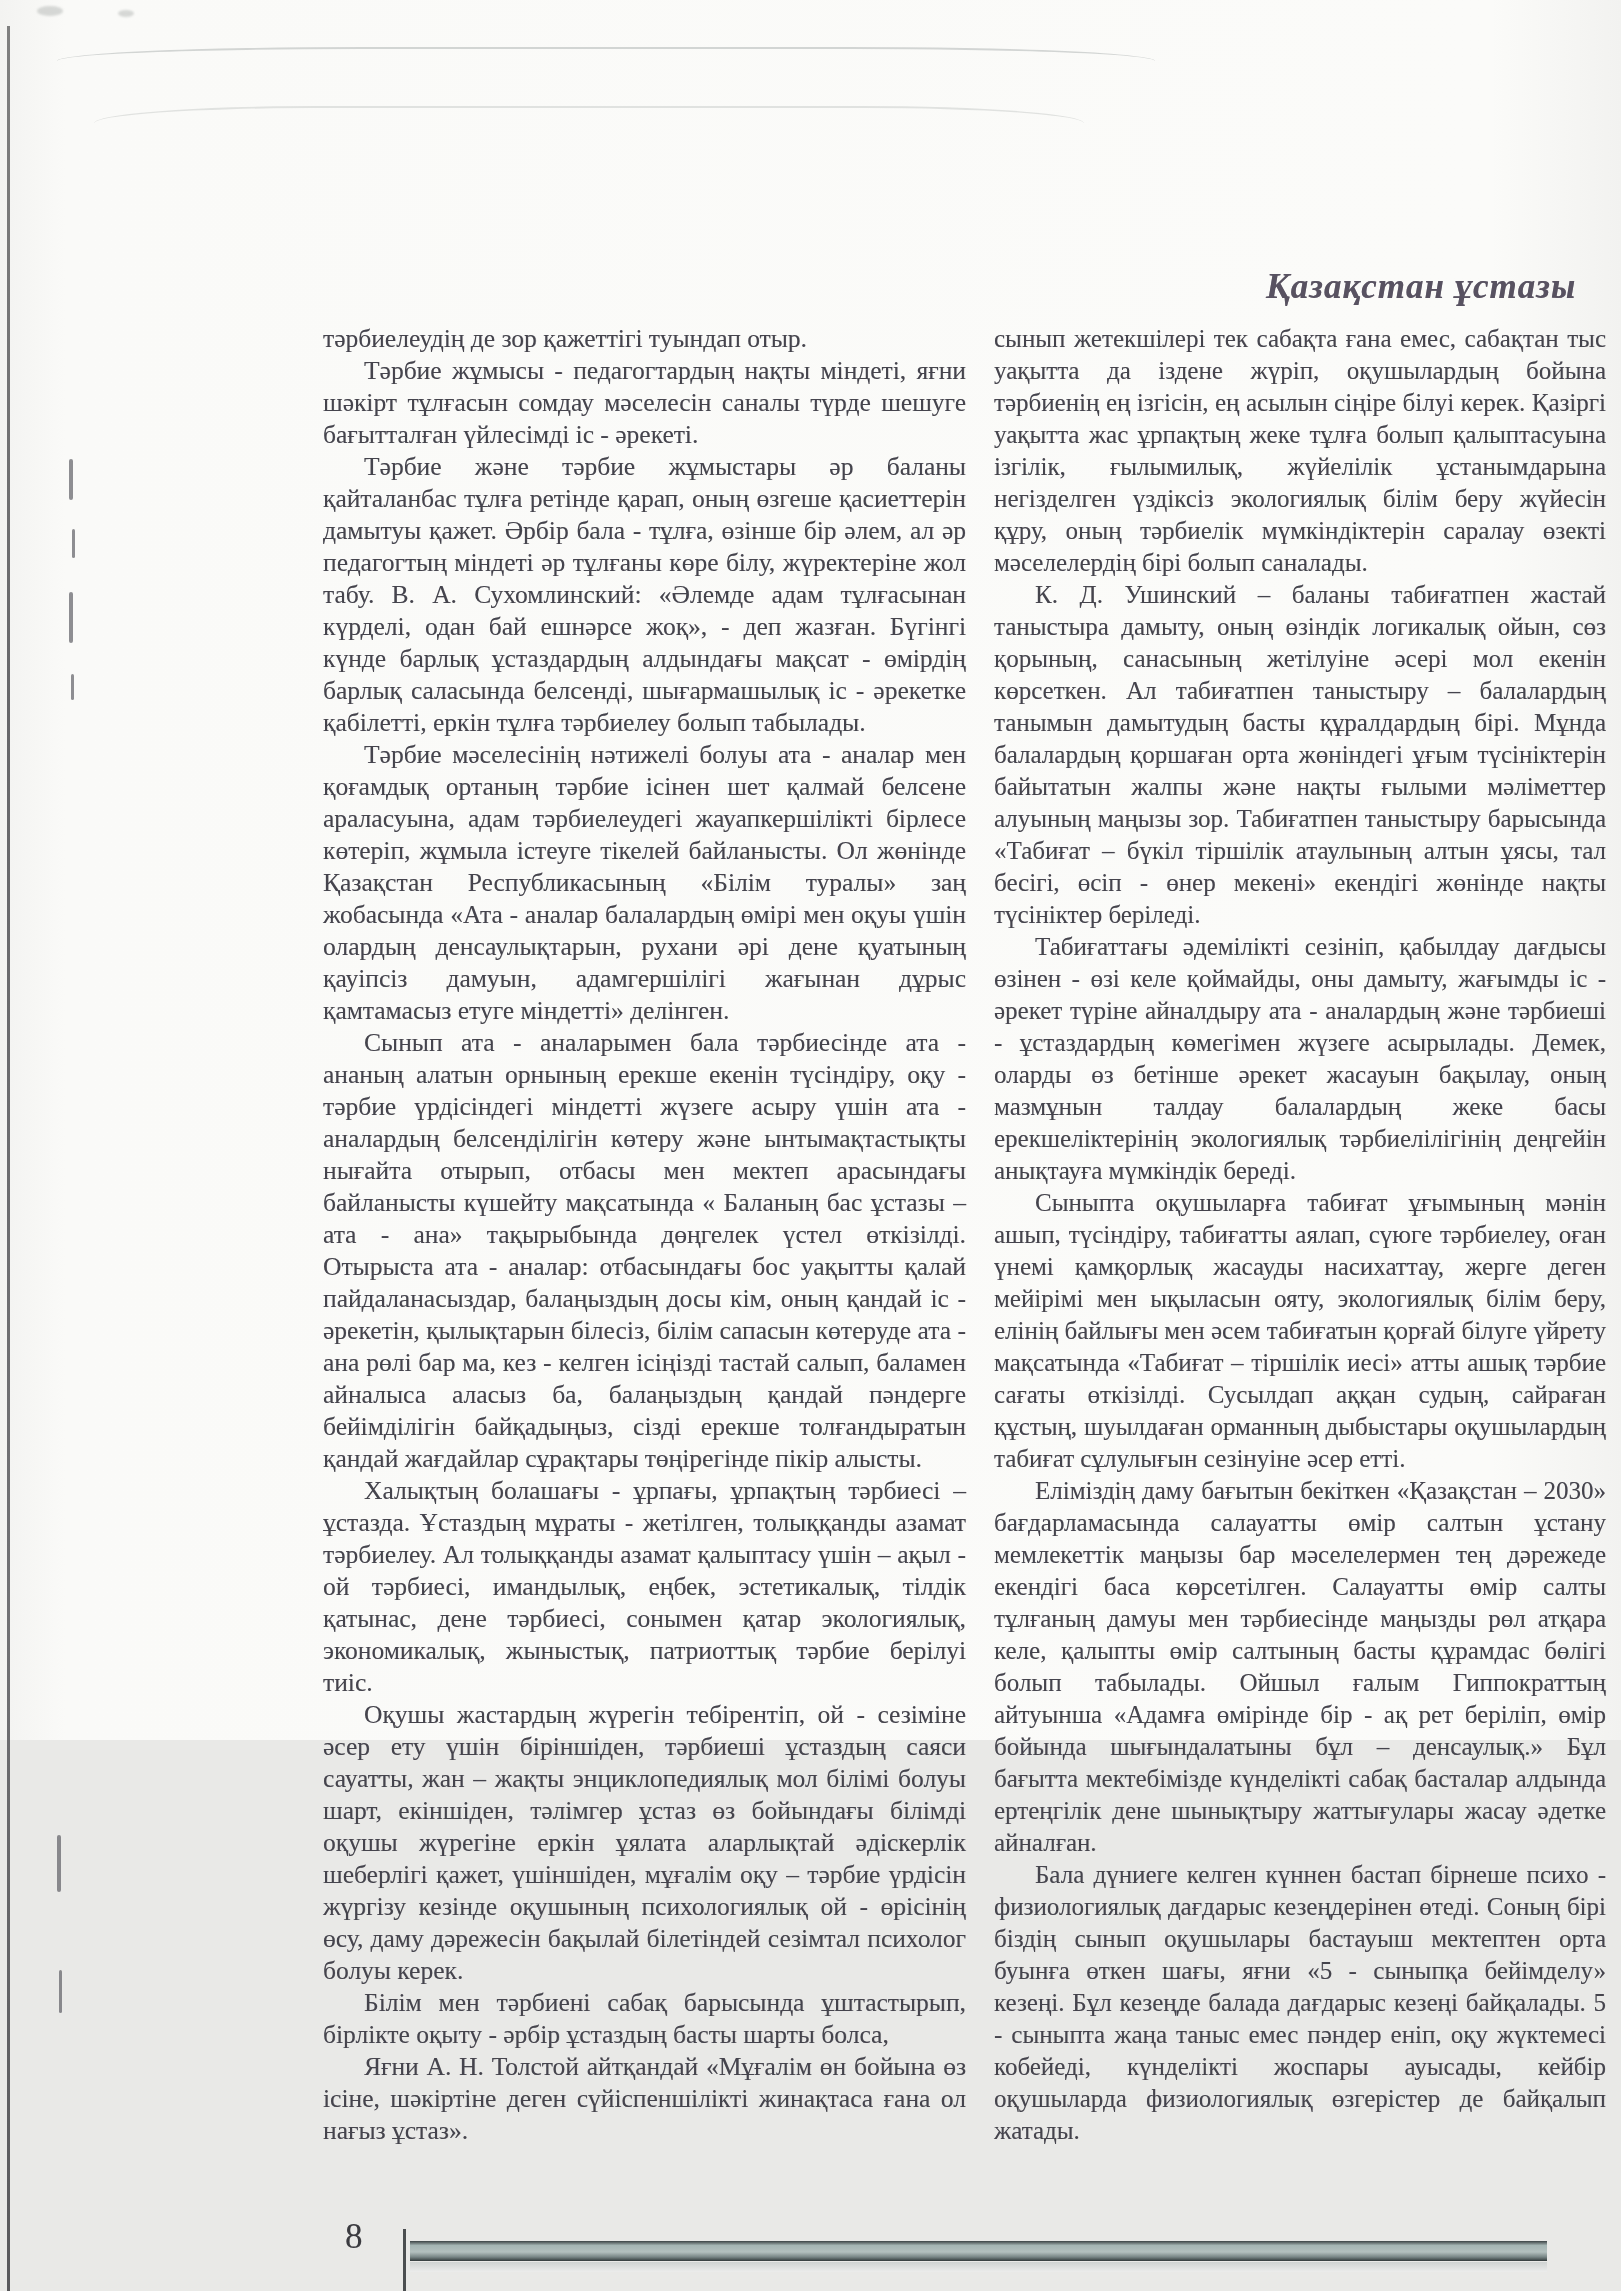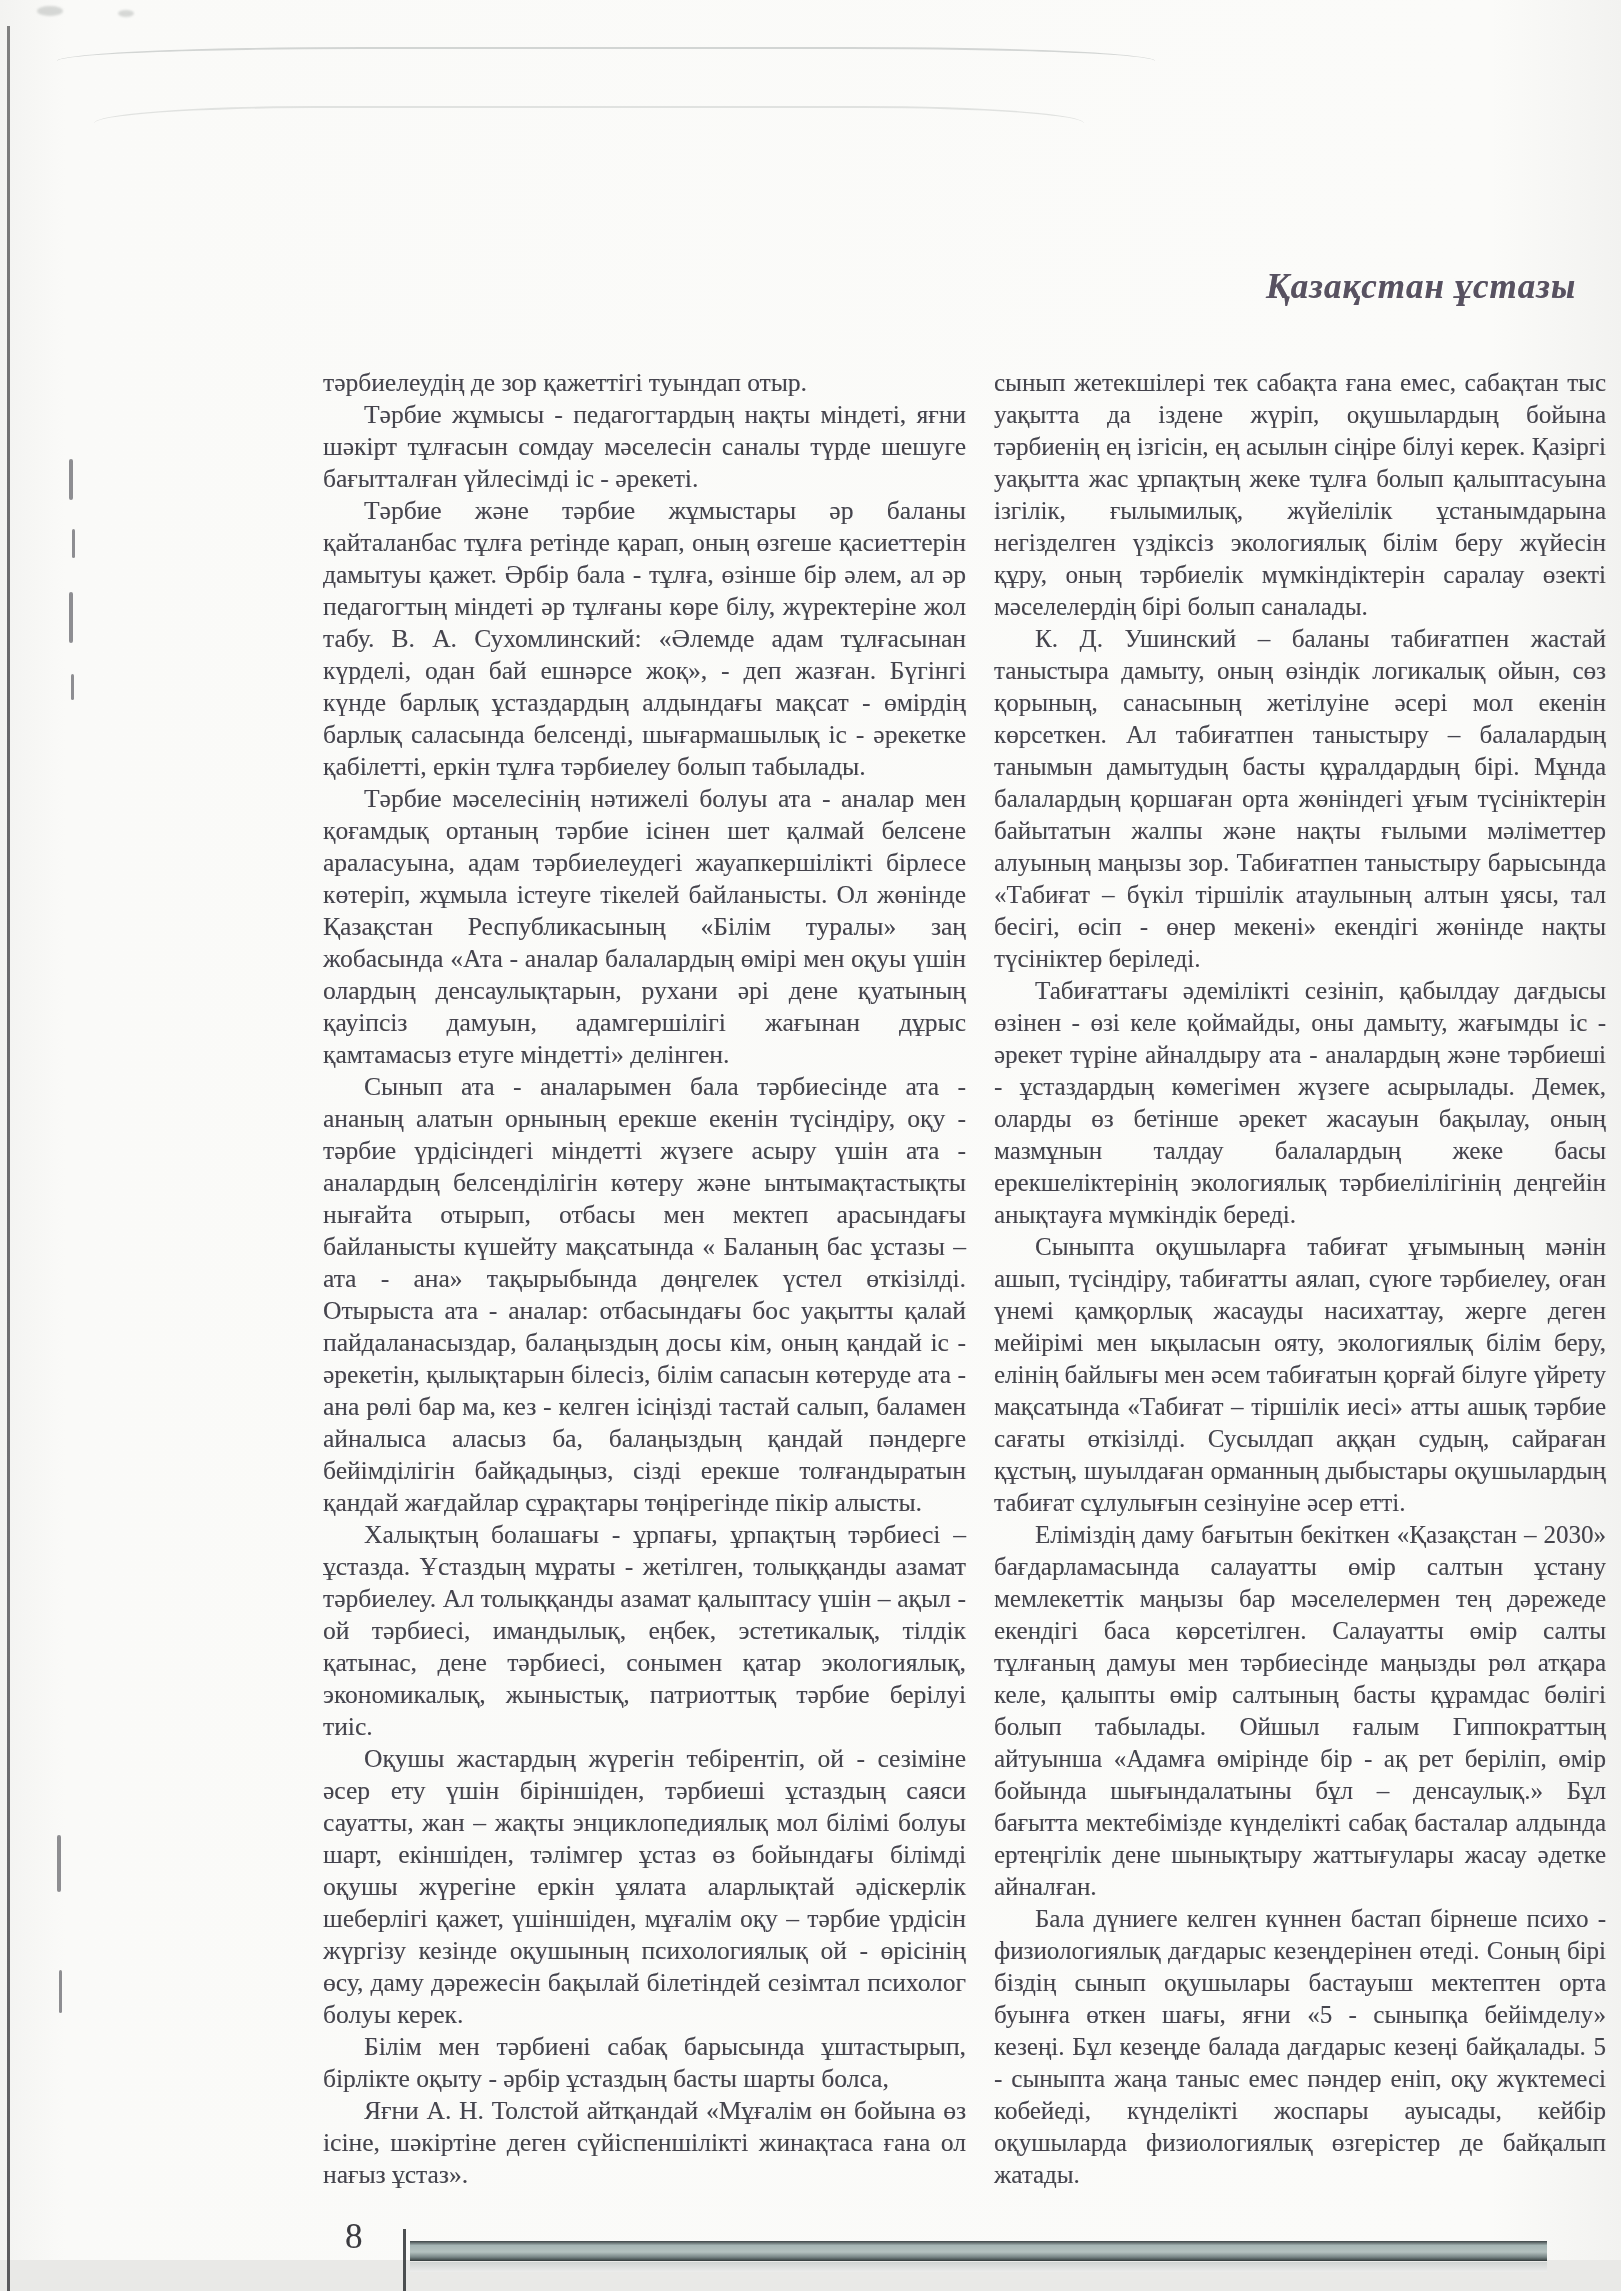--- a/index.html
+++ b/index.html
@@ -3,21 +3,21 @@
 <meta charset="utf-8">
 <style>
   html,body{margin:0;padding:0;}
   body{
     width:1621px;height:2292px;position:relative;
     background:#e9e9e7;
     font-family:"Liberation Serif","DejaVu Serif",serif;
     overflow:hidden;
   }
   .page{
-    position:absolute;left:0;top:0;width:1621px;height:2260px;
+    position:absolute;left:0;top:0;width:1621px;height:1740px;
     background:linear-gradient(90deg,#f3f3f1 0%,#fafaf8 4%,#fbfbf9 92%,#f2f2f0 100%);
   }
   
   .left-rule{
     position:absolute;left:6.9px;top:25.5px;width:2.9px;height:2266px;
     background:linear-gradient(180deg,#6b6b6b 0%,#4e4e52 30%,#5a5a5e 70%,#3f3f43 100%);
     opacity:.85;
   }
   .top-edge{
     position:absolute;left:57px;top:47px;width:1098px;height:25.5px;
@@ -46,21 +46,21 @@
   
   .col{
     position:absolute;top:323px;
     font-size:25.5px;line-height:32px;color:#45444d;
     text-align:justify;
     text-shadow:0.3px 0.3px 0.5px rgba(62,62,72,.32);
   }
   .col-left{left:323px;width:643px;}
   .col-right{left:994px;width:612px;font-size:25px;}
   .col p{margin:0;padding:0;text-indent:41px;}
-  .col p.cont{text-indent:0;margin-top:44px;}
+  .col p.cont{text-indent:0;}
   
   .page-number{
     position:absolute;left:345px;top:2217px;
     font-size:35px;color:#3b3b40;
     text-shadow:0.3px 0.3px 0.5px rgba(62,62,72,.35);
   }
   .footer-vline{
     position:absolute;left:403px;top:2229px;width:2.9px;height:63px;
     background:#3a3d3f;opacity:.9;
   }

